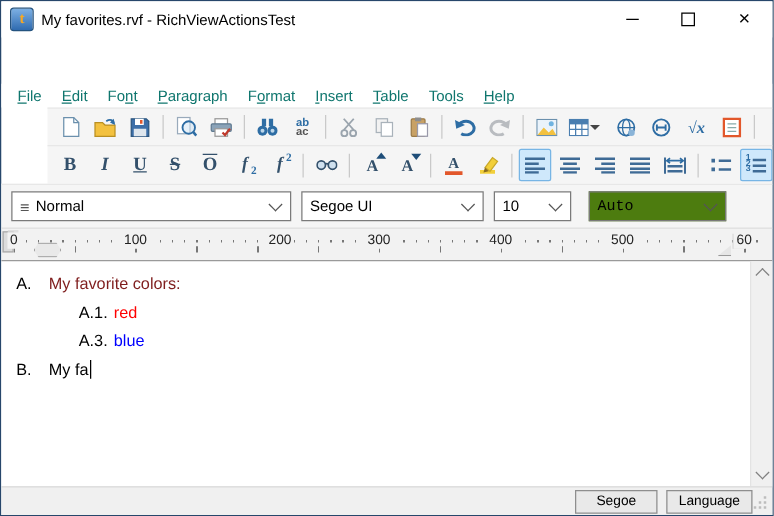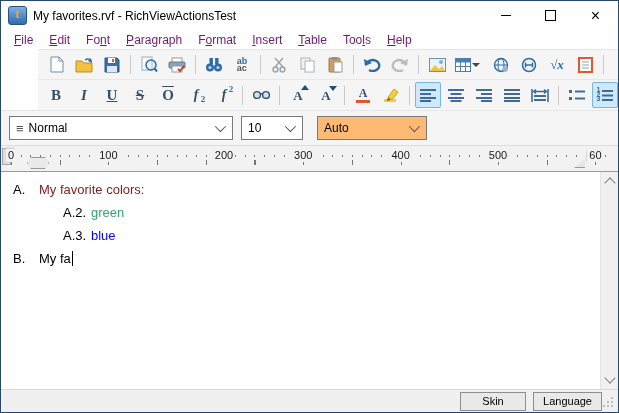--- a/index.html
+++ b/index.html
@@ -12,21 +12,21 @@
             display:flex;align-items:center;justify-content:center;color:#f7a823;
             font-weight:bold;font-size:12px;font-family:"Liberation Serif",serif;}
   .app-icon::after{content:"t";margin-top:-2px;}
   .title-text{font-size:12px;color:#000;}
   .caption{margin-left:auto;display:flex;height:100%;}
   .cap-btn{width:45px;height:100%;display:flex;align-items:center;justify-content:center;}
   .min-glyph{width:10px;height:1px;background:#000;}
   .max-glyph{width:9px;height:9px;border:1px solid #000;}
   .close-glyph{font-size:16px;line-height:1;color:#000;}
   
-  .menubar{height:19px;display:flex;align-items:center;padding-left:5px;background:#fff;font-size:12px;color:#701a75;}
+  .menubar{height:19px;display:flex;align-items:center;padding-left:5px;background:#fff;font-size:12px;color:#0f766e;margin-top:37px;}
   .menu-item{padding:2px 8px;white-space:nowrap;}
   .menu-item .mn{text-decoration:underline;}
   
   .toolbar{display:flex;align-items:center;background:#f5f5f5;border-top:1px solid #e7e7e7;padding:0 4px;margin-left:37px;}
   .tb1{height:29px;} .tb2{height:30px;}
   .tbtn{width:24px;height:24px;display:flex;align-items:center;justify-content:center;
         margin:0 1px;border:1px solid transparent;border-radius:2px;flex:0 0 auto;position:relative;}
   .tbtn.active{background:#cfe8fb;border-color:#77b5e5;}
   .tsep{width:1px;height:19px;background:#c9c9c9;margin:0 4px;flex:0 0 auto;}
   .fmt{font-family:"Liberation Serif",serif;font-size:15px;font-weight:bold;color:#33506b;line-height:1;}
@@ -49,21 +49,21 @@
   .pilcrow{font-size:15px;font-weight:bold;color:#2e6da4;line-height:1;}
   .tbl-caret{width:0;height:0;border-left:4px solid transparent;border-right:4px solid transparent;
              border-top:4px solid #444;margin:0 3px 0 1px;}
   
   .combobar{height:34px;display:flex;align-items:center;background:#f5f5f5;border-top:1px solid #e7e7e7;padding:0 8px;}
   .combo{height:24px;box-sizing:border-box;border:1px solid #7a7a7a;background:#fff;display:flex;
          align-items:center;font-size:12px;color:#000;padding-left:6px;margin-right:8px;}
   .combo .chev{width:7px;height:7px;border-right:1.4px solid #555;border-bottom:1.4px solid #555;
                transform:rotate(45deg) translateY(-2px);margin-left:auto;margin-right:9px;}
   .combo-style{width:224px;} .combo-font{width:146px;} .combo-size{width:62px;}
-  .combo-color{width:110px;background:#fdba74;margin-left:6px;}
+  .combo-color{width:110px;background:#4d7c0f;margin-left:6px;font-family:Liberation Mono, monospace;}
   .style-glyph{color:#555;margin-right:5px;font-size:13px;}
   
   .rulerbar{height:25px;background:#f2f2f2;border-top:1px solid #dddddd;position:relative;overflow:hidden;flex:0 0 auto;}
   .ticks-minor{position:absolute;top:9px;height:2px;left:10px;right:4px;
     background:repeating-linear-gradient(to right,#777 0 1px,transparent 1px 9.74px);}
   .ticks-mid{position:absolute;top:14px;height:5px;left:10px;right:4px;
     background:repeating-linear-gradient(to right,#777 0 1px,transparent 1px 48.7px);}
   .ruler-num{position:absolute;top:3px;font-size:11px;color:#222;transform:translateX(-50%);
              background:#f2f2f2;padding:0 2px;line-height:13px;}
   .ruler-left-btn{position:absolute;left:1px;top:2px;width:9px;height:17px;background:#dcdcdc;border:1px solid #a8a8a8;box-sizing:border-box;}
@@ -417,20 +417,24 @@
           <path d="M6 7.5L1 4.5v6z" fill="#2e6da4" transform="rotate(180 3.5 7.5)"></path>
         </svg>
       </span>
 
   </div>
 
   <div class="combobar">
     <div class="combo combo-style">
       <span class="style-glyph">≡</span>
       <span>Normal</span>
+      <span class="chev"></span>
+    </div>
+    <div class="combo combo-font">
+      <span>Segoe UI</span>
       <span class="chev"></span>
     </div>
     <div class="combo combo-size">
       <span>10</span>
       <span class="chev"></span>
     </div>
     <div class="combo combo-color">
       <span>Auto</span>
       <span class="chev"></span>
     </div>
@@ -456,41 +460,41 @@
   </div>
 
   <div class="docwrap">
     <div class="doc">
       <div>
           <div class="doc-line indent0">
             <span class="doc-label">A.</span>
             <span style="color: #7f1d1d;">My favorite colors:</span>
           </div>
           <div class="doc-line indent1">
-            <span class="doc-label">A.2.</span>
-            <span style="color: rgb(51, 163, 108);">green</span>
+            <span class="doc-label">A.1.</span>
+            <span style="color: rgb(255, 0, 0);">red</span>
           </div>
           <div class="doc-line indent1">
             <span class="doc-label">A.3.</span>
             <span style="color: rgb(0, 0, 255);">blue</span>
           </div>
           <div class="doc-line indent0">
             <span class="doc-label">B.</span>
             <span style="color: rgb(0, 0, 0);">My fa</span>
             <span class="text-caret"></span>
           </div>
         </div>
     </div>
     <div class="vscroll">
       <span class="chev-sb up"></span>
       <span class="chev-sb dn"></span>
     </div>
   </div>
 
   <div class="statusbar">
-    <div class="status-btn">Skin</div>
+    <div class="status-btn">Segoe</div>
     <div class="status-btn">Language</div>
   </div>
   <div class="grip">
       <span></span>
     </div>
 
 </div>
 
 </body></html>

